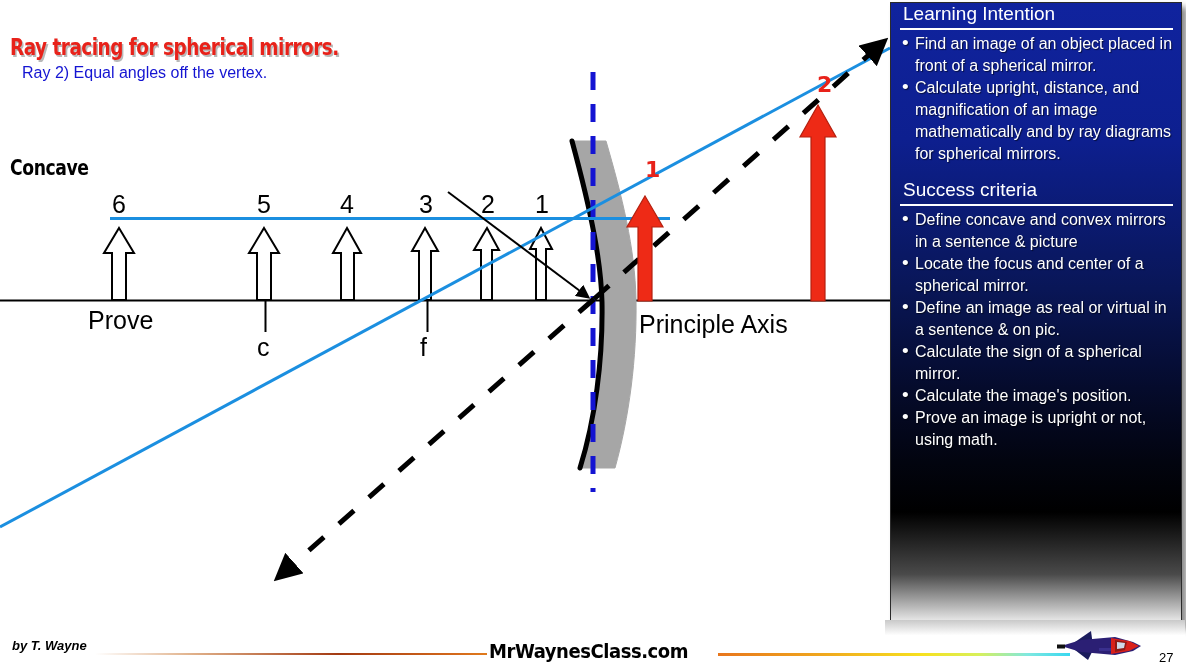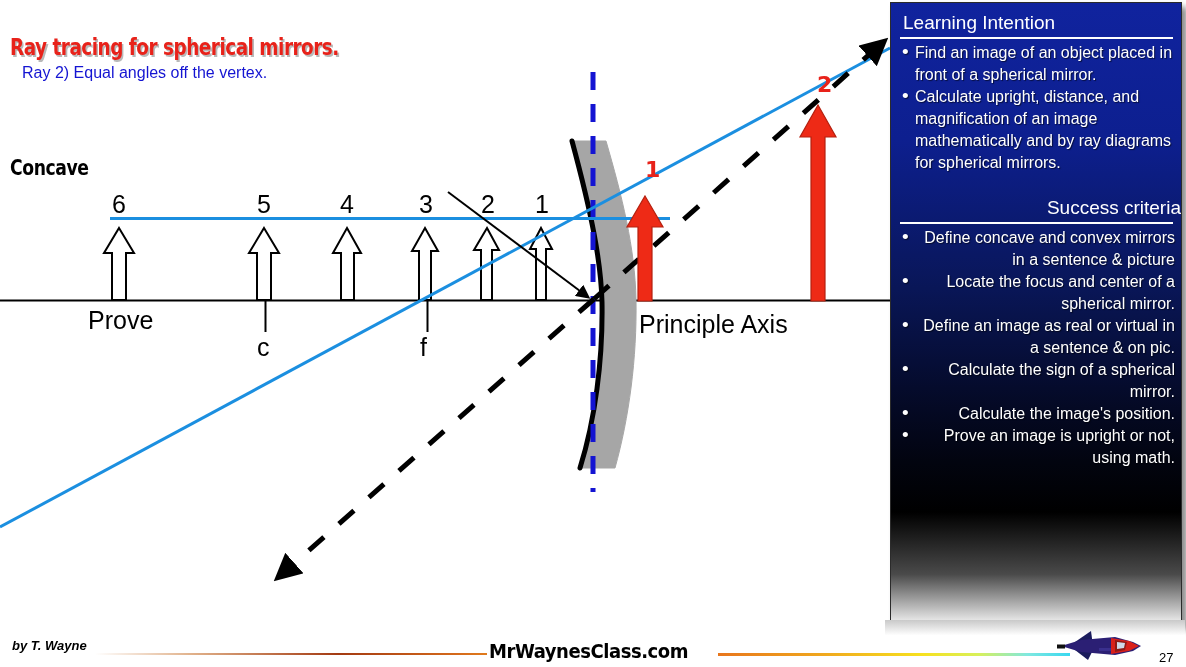--- a/index.html
+++ b/index.html
@@ -82,21 +82,21 @@
         #f2f2f2 100%);
     border:1px solid #2b2b2b;
     box-shadow:5px 5px 6px rgba(0,0,0,0.45);
     box-sizing:border-box;
     padding:0;
     overflow:hidden;
   }
   .sb-head{
     color:#ffffff;
     font-size:19px;
-    padding:9px 0 2px 12px;
+    padding:0 0 2px 12px;
     white-space:nowrap;
   }
   .sb-rule{
     height:2px;background:#ffffff;
     margin:1px 8px 3px 9px;
   }
   .sb-list{list-style:none;margin:0;padding:0 6px 0 10px;}
   .sb-list li{
     position:relative;
     color:#ffffff;
@@ -104,21 +104,21 @@
     line-height:22px;
     padding-left:14px;
     margin:0 0 0 0;
     text-shadow:1px 1px 1px rgba(0,0,0,0.6);
   }
   .sb-list li:before{
     content:"\2022";
     position:absolute;left:1px;top:-1px;
     font-size:19px;
   }
-  #sb-block2{margin-top:14px;text-align:right;}
+  #sb-block2{margin-top:14px;}
 
   
   .footer-by{
     position:absolute;left:12px;top:638px;
     font-size:13px;font-style:italic;font-weight:bold;
     color:#000;white-space:nowrap;
   }
   .footer-site{
     position:absolute;left:489px;top:639px;
     font-family:"DejaVu Sans", sans-serif;

